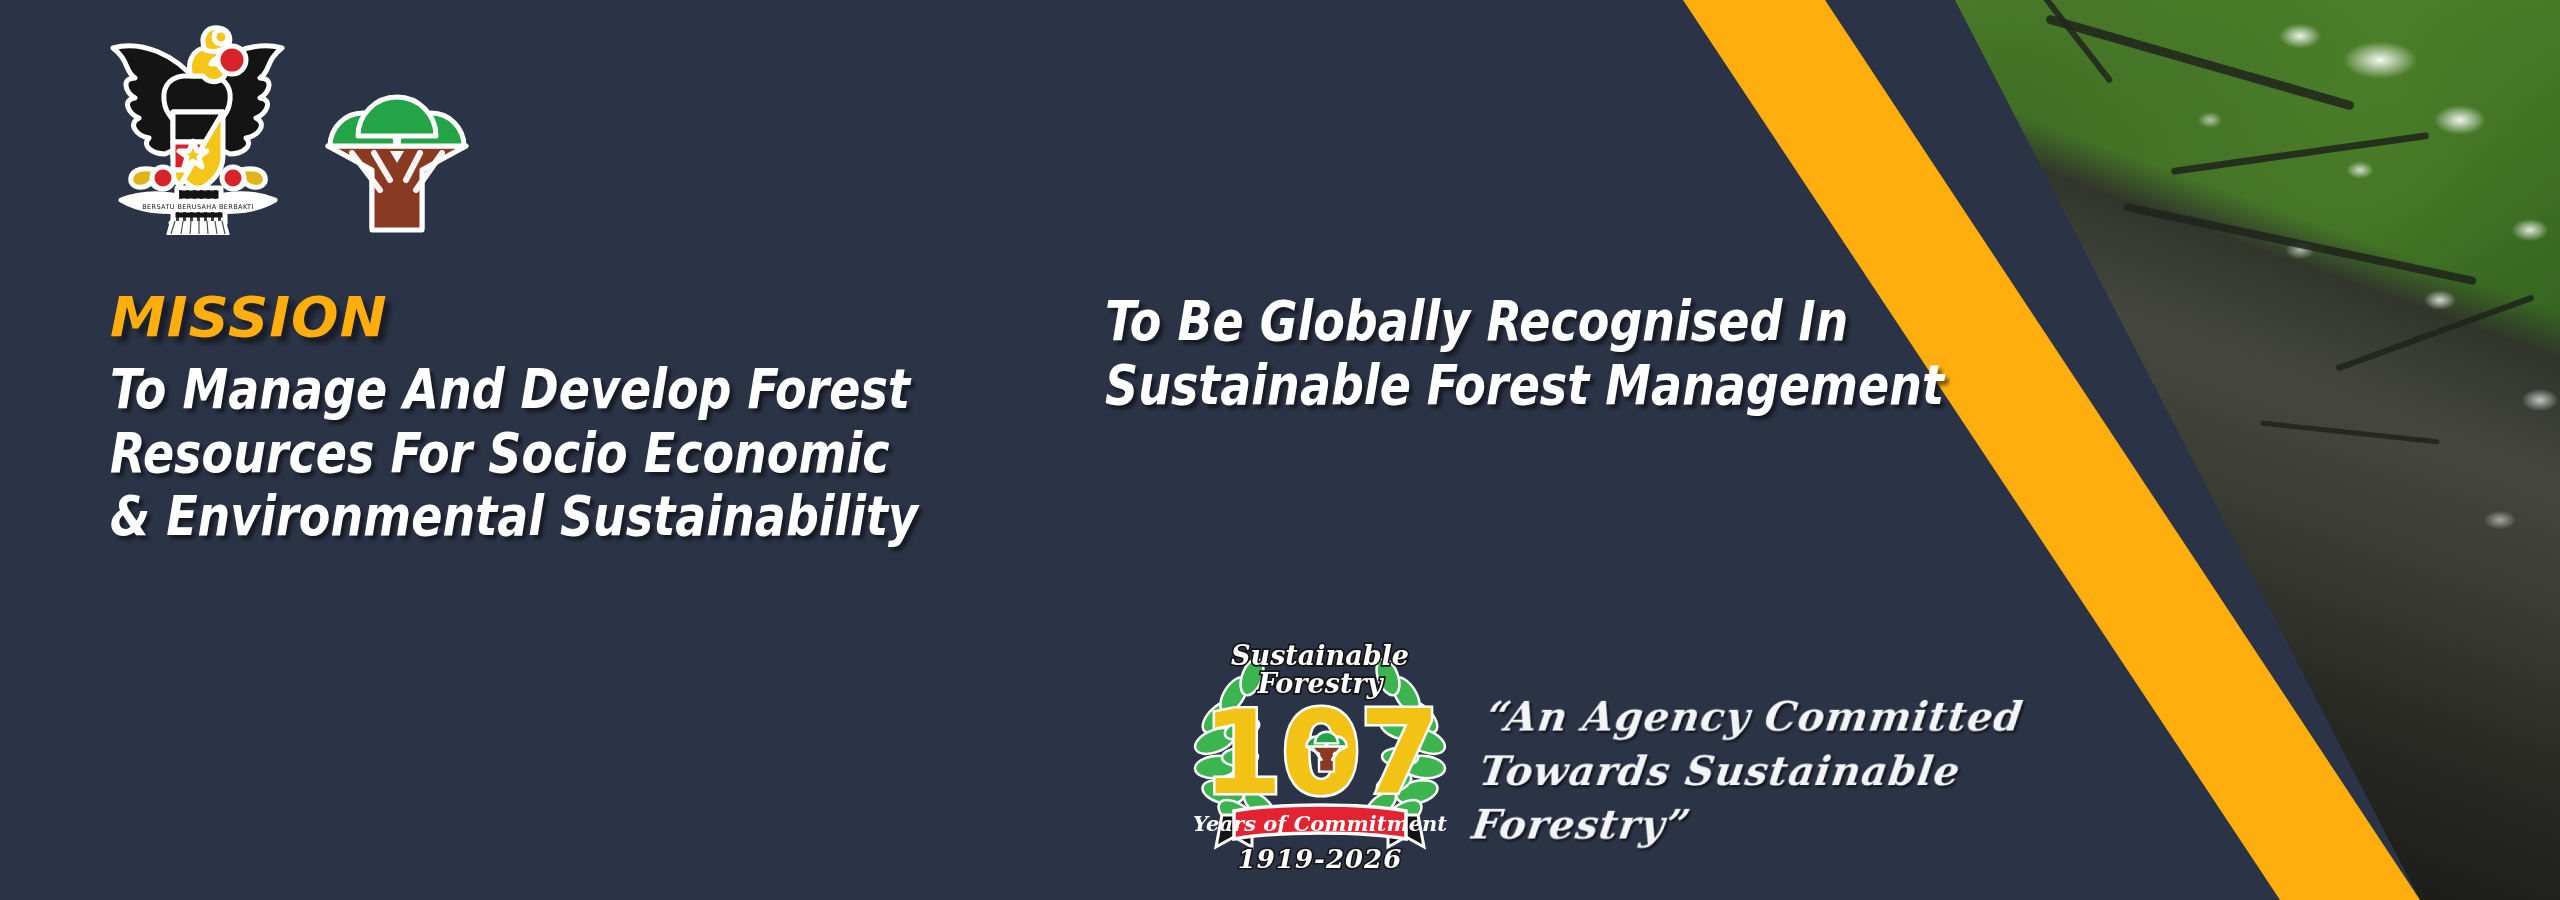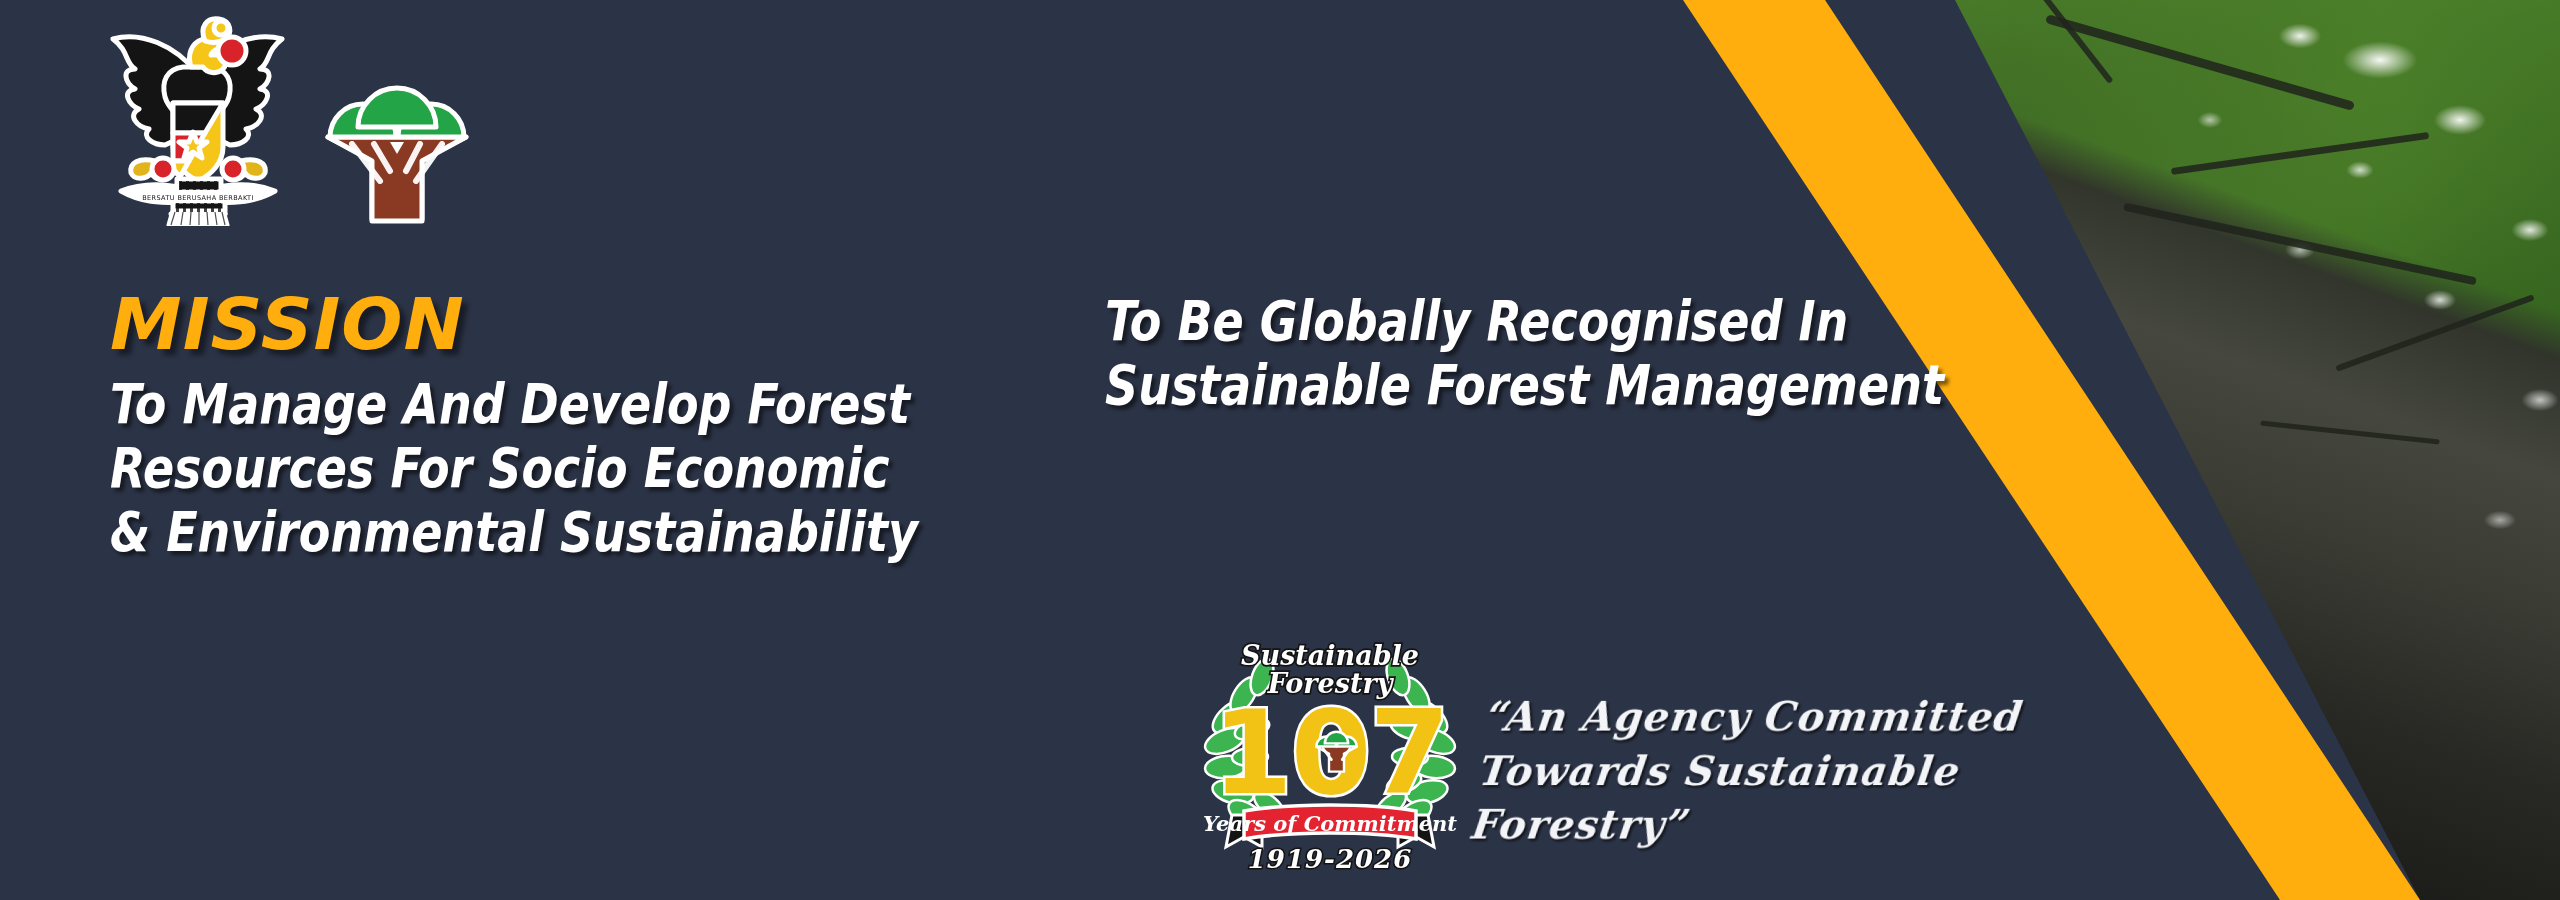--- a/index.html
+++ b/index.html
@@ -56,49 +56,49 @@
   .b6{width:180px;height:5px;left:520px;top:430px;transform:rotate(6deg);}
 
   
   .wedge{
     position:absolute;top:0;right:0;width:940px;height:900px;
     background:#FFAE0D;
     clip-path:polygon(63px 0px, 205px 0px, 800px 900px, 660px 900px);
   }
 
   
-  .logo-row{position:absolute;left:95px;top:11px;display:flex;align-items:flex-start;gap:22px;}
+  .logo-row{position:absolute;left:95px;top:20px;display:flex;align-items:flex-start;gap:22px;}
   .crest{width:205px;height:215px;position:relative;}
   .tree-logo{width:150px;height:175px;position:relative;margin-top:38px;}
 
   
   .col{position:absolute;}
   .col-mission{left:110px;top:290px;width:880px;}
   .col-vision{left:1105px;top:290px;width:920px;}
 
   .heading{
     font-family:"DejaVu Sans", sans-serif;
     font-weight:700;font-style:italic;
-    font-size:72px;line-height:0.96;
+    font-size:56px;line-height:0.96;
     color:#FFAE0D;letter-spacing:1px;
     text-shadow:6px 6px 5px rgba(0,0,0,.45);
     margin:0 0 14px 0;
   }
   .body-line{
     font-family:"DejaVu Sans Condensed","DejaVu Sans", sans-serif;
     font-weight:700;font-style:italic;
     font-size:55px;line-height:1.16;
     color:#ffffff;
     text-shadow:4px 4px 4px rgba(0,0,0,.5);
     white-space:nowrap;
     transform:scaleX(.93);transform-origin:left center;
   }
 
   
-  .emblem{position:absolute;left:1190px;top:625px;width:260px;height:250px;margin-left:10px;}
+  .emblem{position:absolute;left:1190px;top:625px;width:260px;height:250px;}
   .emblem svg{display:block;}
 
   
   .tagline{
     position:absolute;left:1480px;top:690px;width:600px;
     font-family:"DejaVu Serif", serif;
     font-style:italic;font-weight:700;
     font-size:40px;line-height:1.35;
     color:#f2f4f8;
     letter-spacing:1px;

